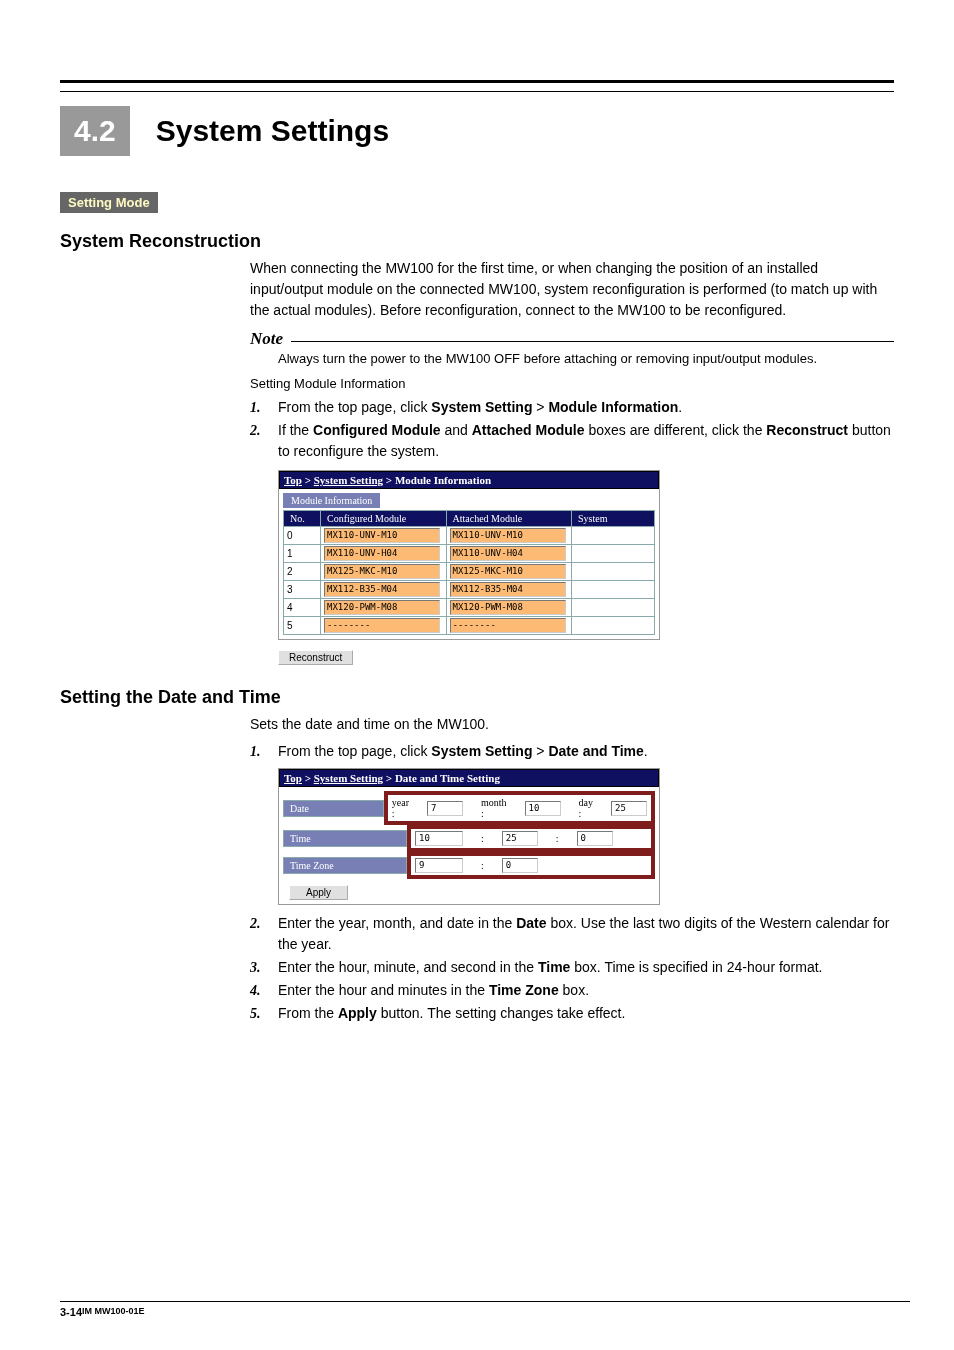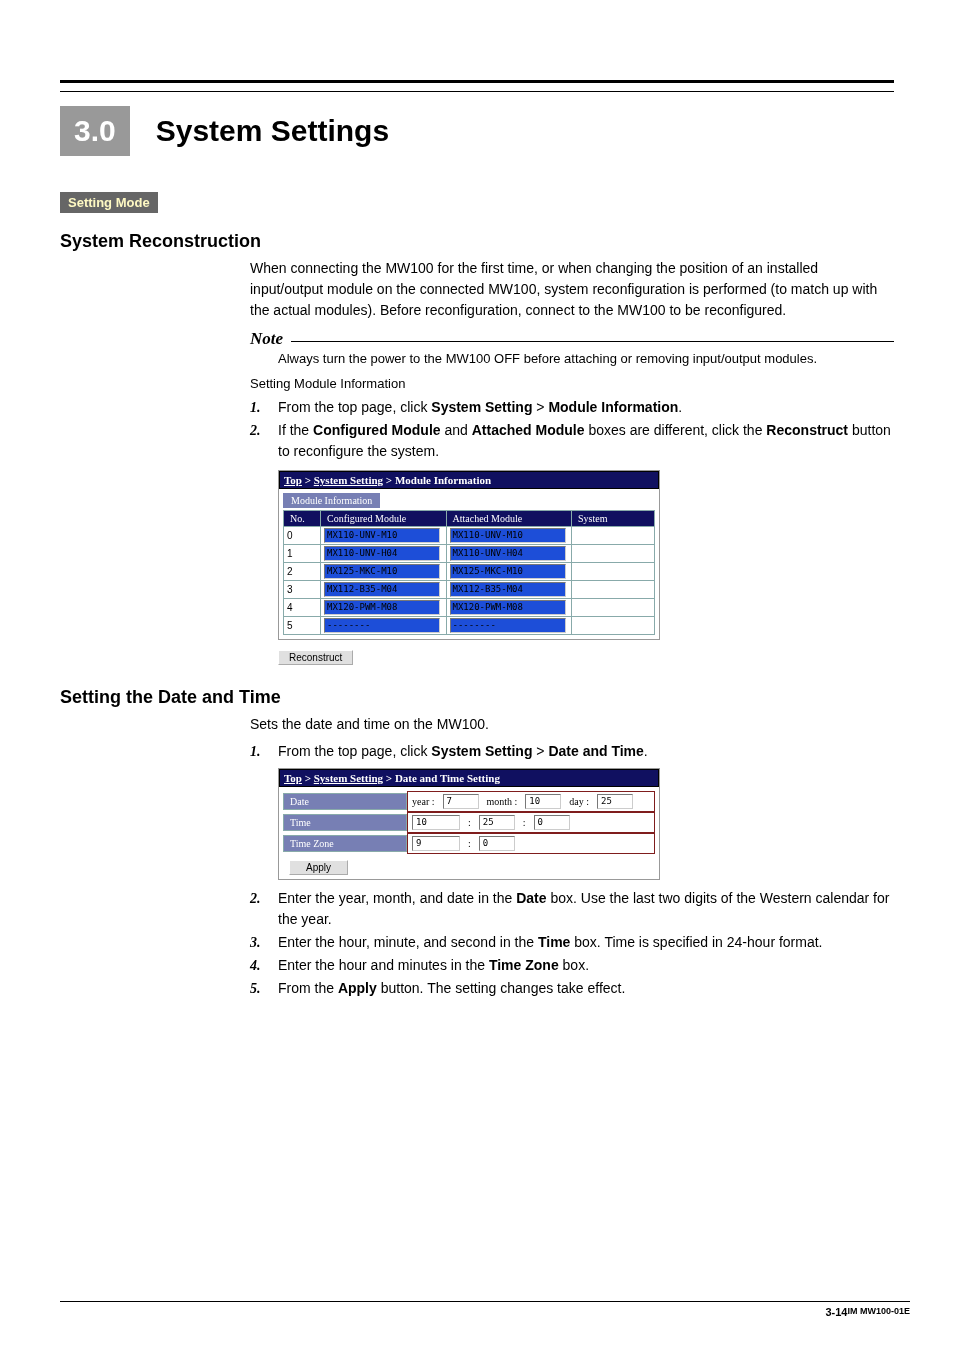--- a/index.html
+++ b/index.html
@@ -152,21 +152,21 @@
   }
   table.mod td {
     border: 1px solid #8aa;
     padding: 1px 3px;
     font-size: 10px;
     vertical-align: middle;
   }
   .fake-input {
     display: inline-block;
     border: 1px inset #ccc;
-    background: #1d4ed8;
+    background: #fdba74;
     padding: 0 2px;
     font-family: monospace;
     font-size: 9px;
     width: 110px;
     line-height: 13px;
   }
   .btn {
     display: inline-block;
     background: #e0e0e0;
     border: 1px outset #fff;
@@ -189,24 +189,24 @@
     background: #777fb4;
     color: #fff;
     width: 110px;
     padding: 2px 6px;
     font-family: 'Times New Roman', serif;
     border: 1px solid #8aa;
     font-size: 10px;
   }
   .form-cell {
     flex: 1;
-    border: 1px solid #7f1d1d;
+    border: 4px solid #7f1d1d;
     padding: 2px 4px;
     display: flex;
-    gap: 8px;
+    gap: 18px;
     align-items: center;
     font-family: 'Times New Roman', serif;
   }
   .tiny-input {
     display: inline-block;
     border: 1px inset #ccc;
     background: #fff;
     padding: 0 3px;
     font-family: monospace;
     font-size: 9px;
@@ -220,37 +220,37 @@
     padding: 1px 16px;
     font-size: 10px;
     margin: 6px 0 0 6px;
   }
   .footer {
     position: absolute;
     bottom: 32px;
     left: 60px;
     right: 44px;
     display: flex;
-    justify-content: flex-end;
+    justify-content: flex-start;
     font-size: 11px;
     border-top: 1px solid #000;
     padding-top: 4px;
   }
   .footer .pn { font-weight: bold; }
   .footer .doc { font-size: 9px; font-weight: bold; }
 </style>
 </head>
 <body>
 
 <div class="page">
 
   <div class="top-rule"></div>
 
   <div class="chapter-row">
-    <div class="chapter-num">3.0</div>
+    <div class="chapter-num">4.2</div>
     <div class="chapter-title">System Settings</div>
   </div>
 
   <div class="tag">Setting Mode</div>
 
   <div class="h2">System Reconstruction</div>
   <p class="body-text indent1">When connecting the MW100 for the first time, or when changing the position of an installed input/output module on the connected MW100, system reconfiguration is performed (to match up with the actual modules). Before reconfiguration, connect to the MW100 to be reconfigured.</p>
 
   <div class="note-row">
     <span class="note-word">Note</span>

